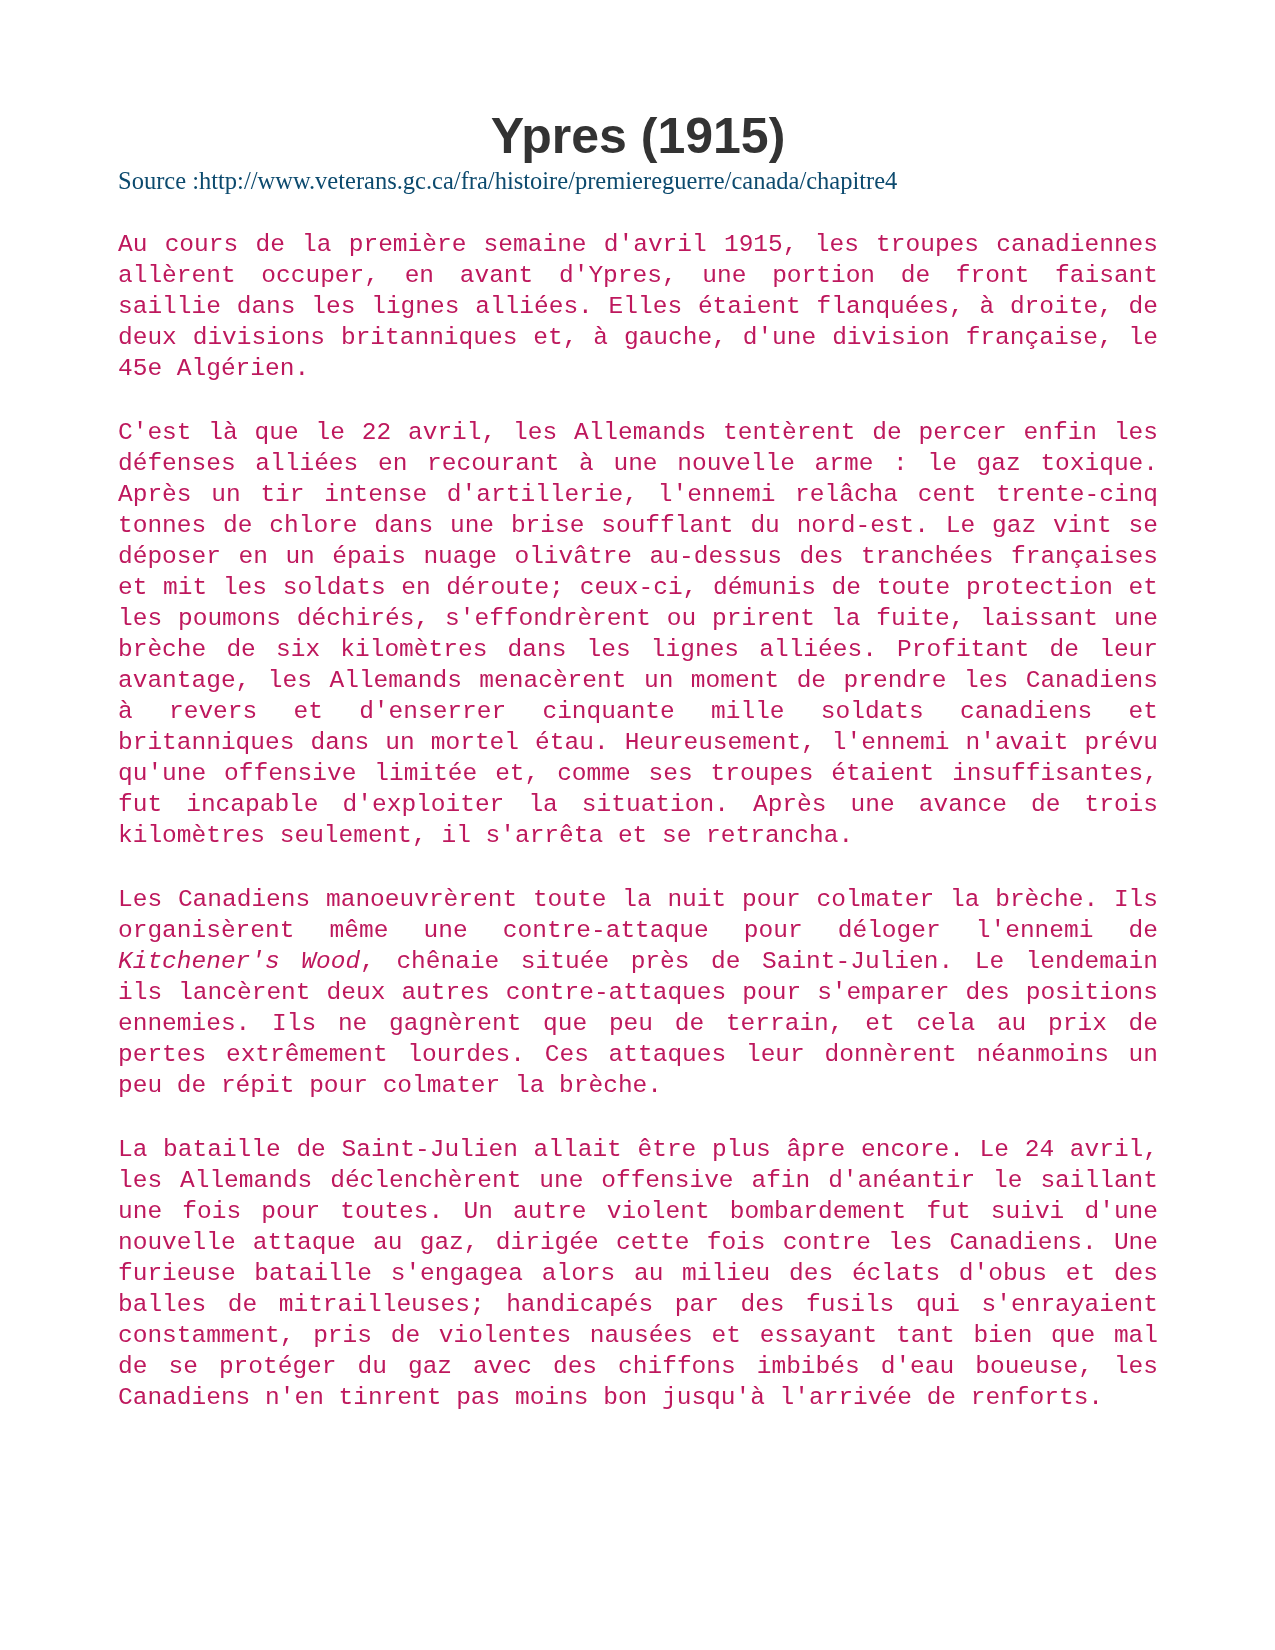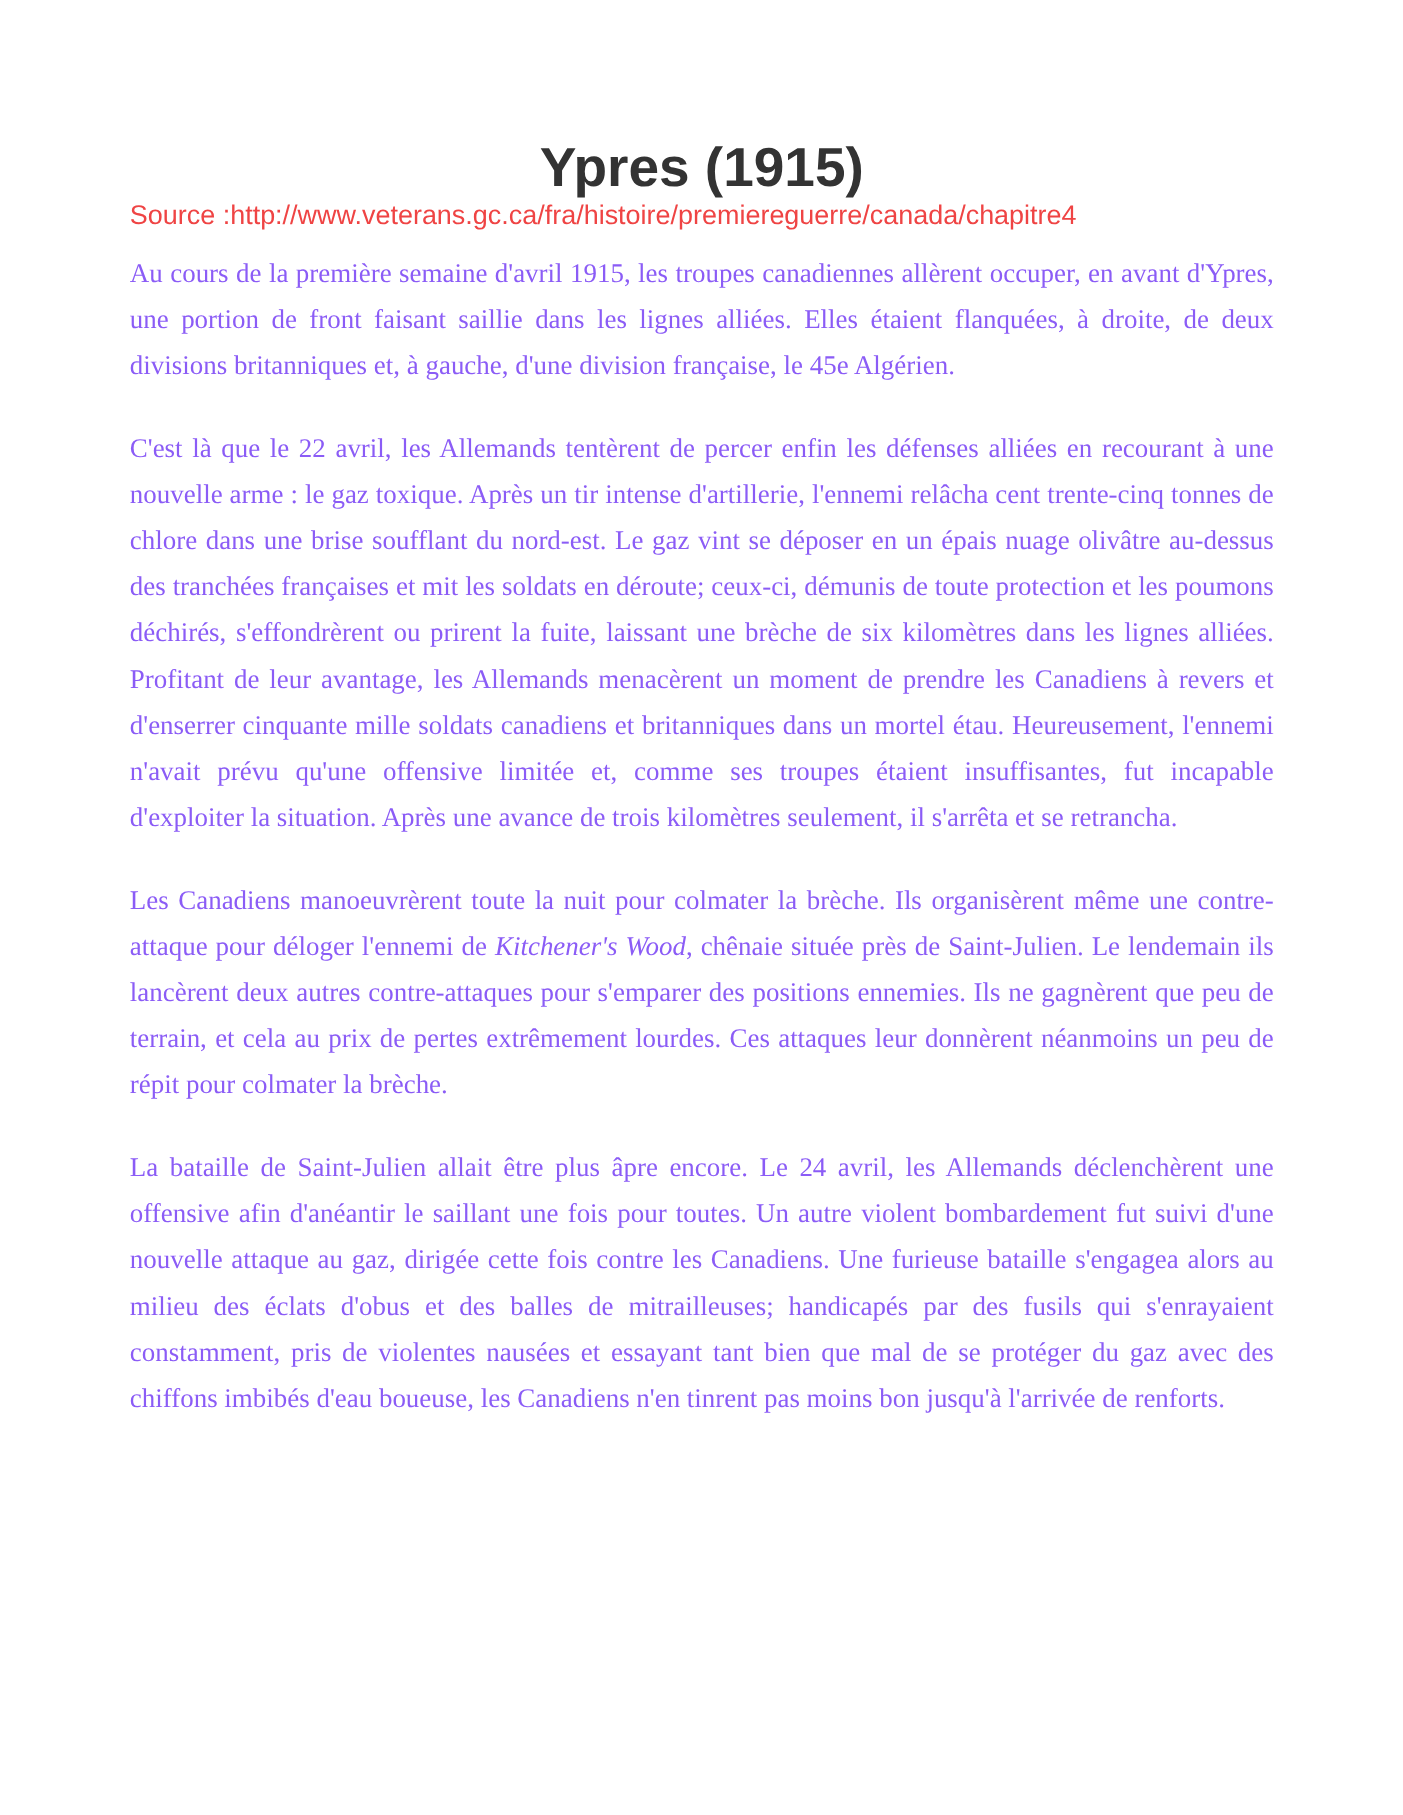--- a/index.html
+++ b/index.html
@@ -9,47 +9,47 @@
     }
     body {
       width: 1275px;
       height: 1650px;
       position: relative;
       overflow: hidden;
     }
     .page {
       position: absolute;
       left: 118px;
-      top: 122px;
+      top: 106px;
       width: 1040px;
       color: #333333;
     }
     .title {
       font-family: "Liberation Sans", sans-serif;
       font-weight: bold;
       font-size: 50px;
       line-height: 60px;
       text-align: center;
       color: #333333;
       margin: 0 0 0 0;
       letter-spacing: 0px;
     }
     .source {
-      font-family: Liberation Sans, sans-serif;
+      font-family: Liberation Serif, serif;
       font-size: 24.5px;
       line-height: 30px;
-      color: #ef4444;
-      margin: 0 0 16px 0;
+      color: #0c4a6e;
+      margin: 0 0 33px 0;
     }
     .para {
-      font-family: Liberation Serif, serif;
+      font-family: Liberation Mono, monospace;
       font-size: 24.5px;
-      line-height: 42px;
+      line-height: 31px;
       text-align: justify;
-      color: #8b5cf6;
+      color: #be185d;
       margin: 0 0 33px 0;
     }
     .para em {
       font-style: italic;
       margin-top: 29px;
     }
   </style>
 </head>
 <body>
 

